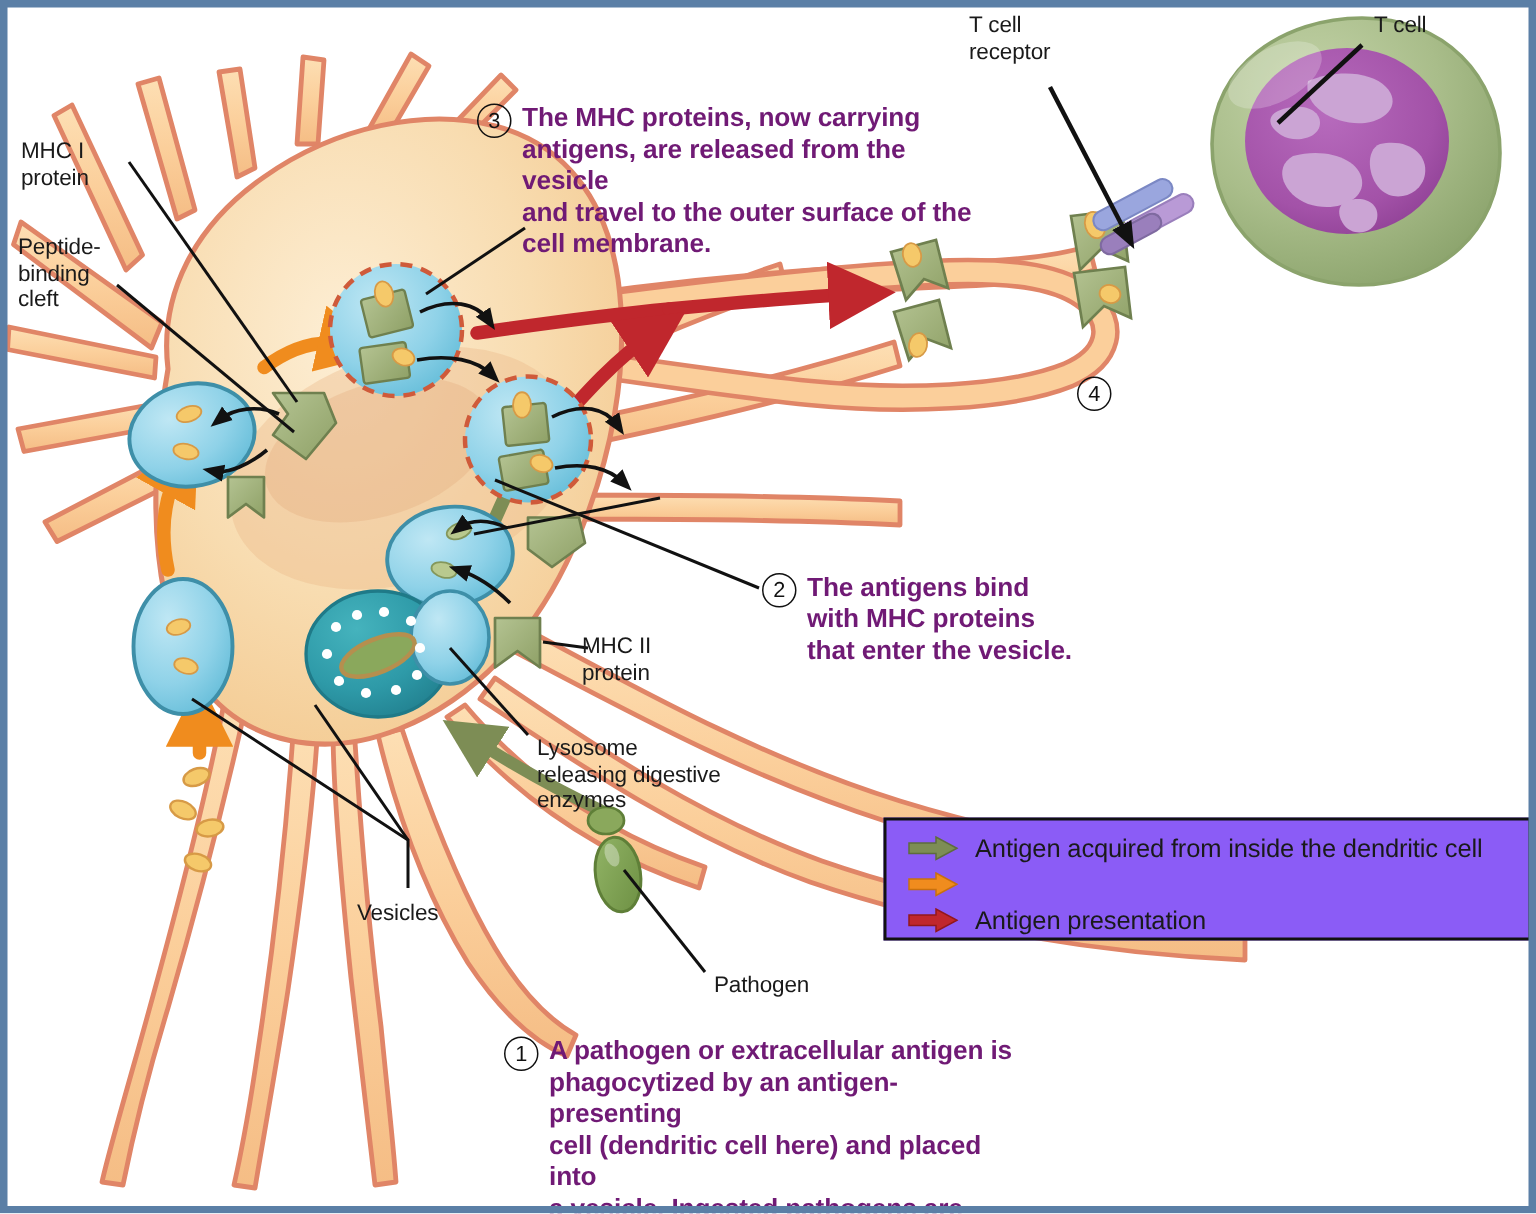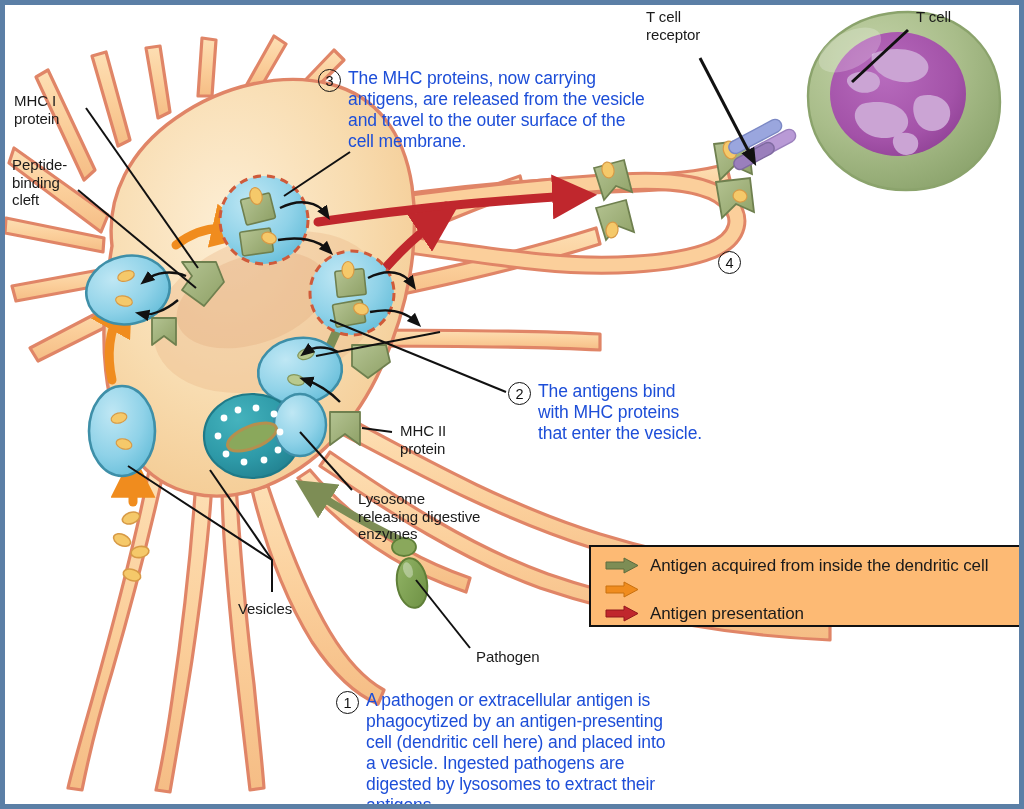--- a/index.html
+++ b/index.html
@@ -4,22 +4,22 @@
 <style>
   html,body{margin:0;padding:0;background:#ffffff;}
   body{font-family:"Liberation Sans", sans-serif;}
   #stage{position:relative;width:1024px;height:809px;background:#ffffff;overflow:hidden;}
   #frame{position:absolute;left:0;top:0;width:1024px;height:809px;border:5px solid #5b7fa6;box-sizing:border-box;pointer-events:none;}
   svg.layer{position:absolute;left:0;top:0;width:1024px;height:809px;}
   .lbl{position:absolute;color:#1a1a1a;font-size:15px;line-height:1.17;white-space:pre-line;letter-spacing:-0.1px;}
   .stepwrap{position:absolute;display:flex;align-items:flex-start;gap:7px;}
   .numcirc{width:21px;height:21px;min-width:21px;border:1.7px solid #111;border-radius:50%;
            display:flex;align-items:center;justify-content:center;font-size:14.5px;color:#111;margin-top:1px;}
-  .steptxt{font-size:17.5px;line-height:1.2;color:#1d4ed8;white-space:pre-line;letter-spacing:-0.1px;}
-  #legend{position:absolute;left:589px;top:545px;width:432px;height:82px;border:2.2px solid #111;background:#fdba74;
+  .steptxt{font-size:17.5px;line-height:1.2;color:#701a75;white-space:pre-line;letter-spacing:-0.1px;font-weight:bold;}
+  #legend{position:absolute;left:589px;top:545px;width:432px;height:82px;border:2.2px solid #111;background:#8b5cf6;
           box-sizing:border-box;padding:7px 0 0 14px;}
   .legrow{display:flex;align-items:center;height:23px;margin-bottom:1px;}
   .legtxt{font-size:17px;color:#1a1a1a;margin-left:11px;letter-spacing:-0.1px;}
   .legarrow{width:34px;height:17px;}
 </style>
 </head>
 <body>
 
 <div id="stage">
 
@@ -329,21 +329,21 @@
   </svg>
 
   <div class="lbl" style="left:14px; top:92px;">MHC I
 protein</div>
 
   <div class="lbl" style="left:12px; top:156px;">Peptide-
 binding
 cleft</div>
 
 
-  <div class="lbl" style="left:400px; top:422px;">MHC II
+  <div class="lbl" style="left:388px; top:422px;">MHC II
 protein</div>
 
   <div class="lbl" style="left:358px; top:490px;">Lysosome
 releasing digestive
 enzymes</div>
 
   <div class="lbl" style="left:238px; top:600px;">Vesicles</div>
 
   <div class="lbl" style="left:476px; top:648px;">Pathogen</div>
 

